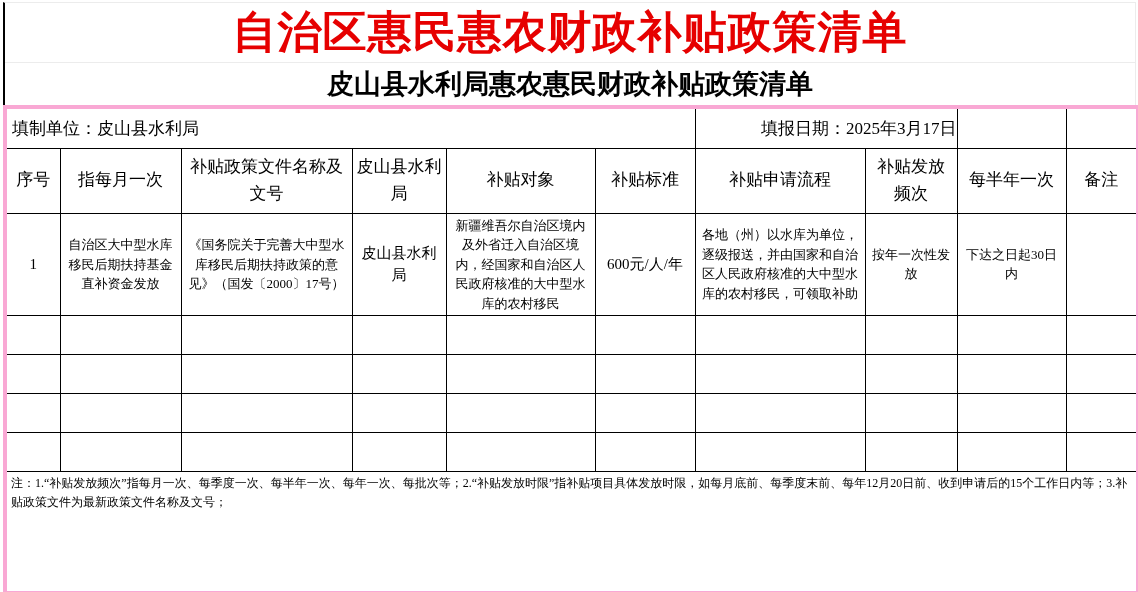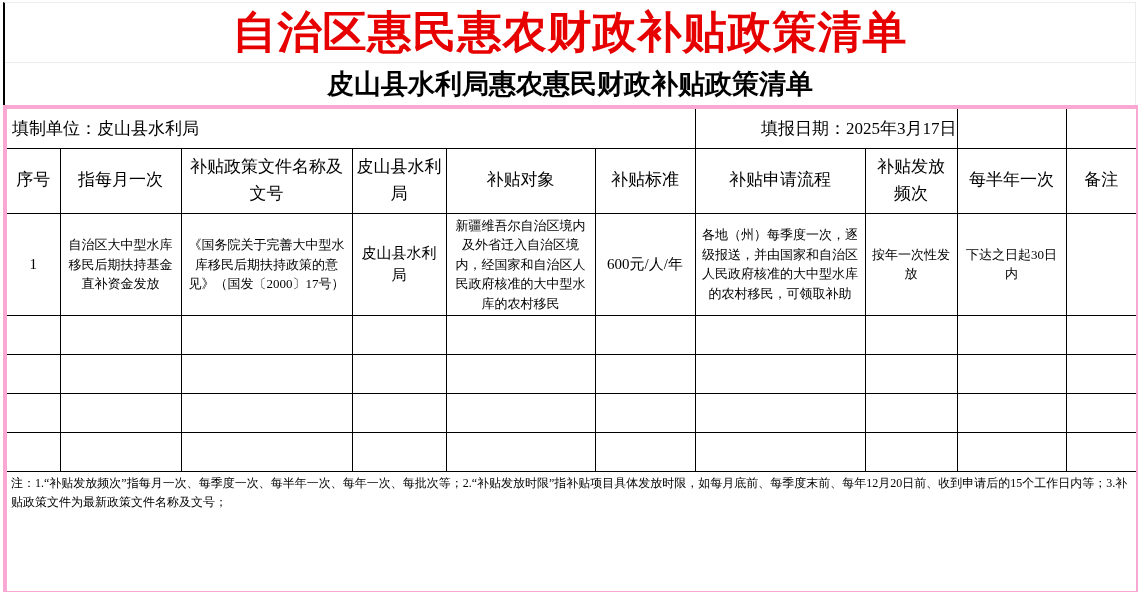--- a/index.html
+++ b/index.html
@@ -125,21 +125,21 @@
       <th>备注</th>
     </tr>
 
     <tr class="data-row">
       <td class="cell-mid">1</td>
       <td class="cell-left">自治区大中型水库移民后期扶持基金直补资金发放</td>
       <td class="cell-left">《国务院关于完善大中型水库移民后期扶持政策的意见》（国发〔2000〕17号）</td>
       <td class="cell-mid">皮山县水利局</td>
       <td>新疆维吾尔自治区境内及外省迁入自治区境内，经国家和自治区人民政府核准的大中型水库的农村移民</td>
       <td class="cell-mid">600元/人/年</td>
-      <td>各地（州）每季度一次，逐级报送，并由国家和自治区人民政府核准的大中型水库的农村移民，可领取补助</td>
+      <td>各地（州）以水库为单位，逐级报送，并由国家和自治区人民政府核准的大中型水库的农村移民，可领取补助</td>
       <td>按年一次性发放</td>
       <td>下达之日起30日内</td>
       <td></td>
     </tr>
 
     <tr class="empty-row">
       <td></td>
           <td></td>
           <td></td>
           <td></td>

